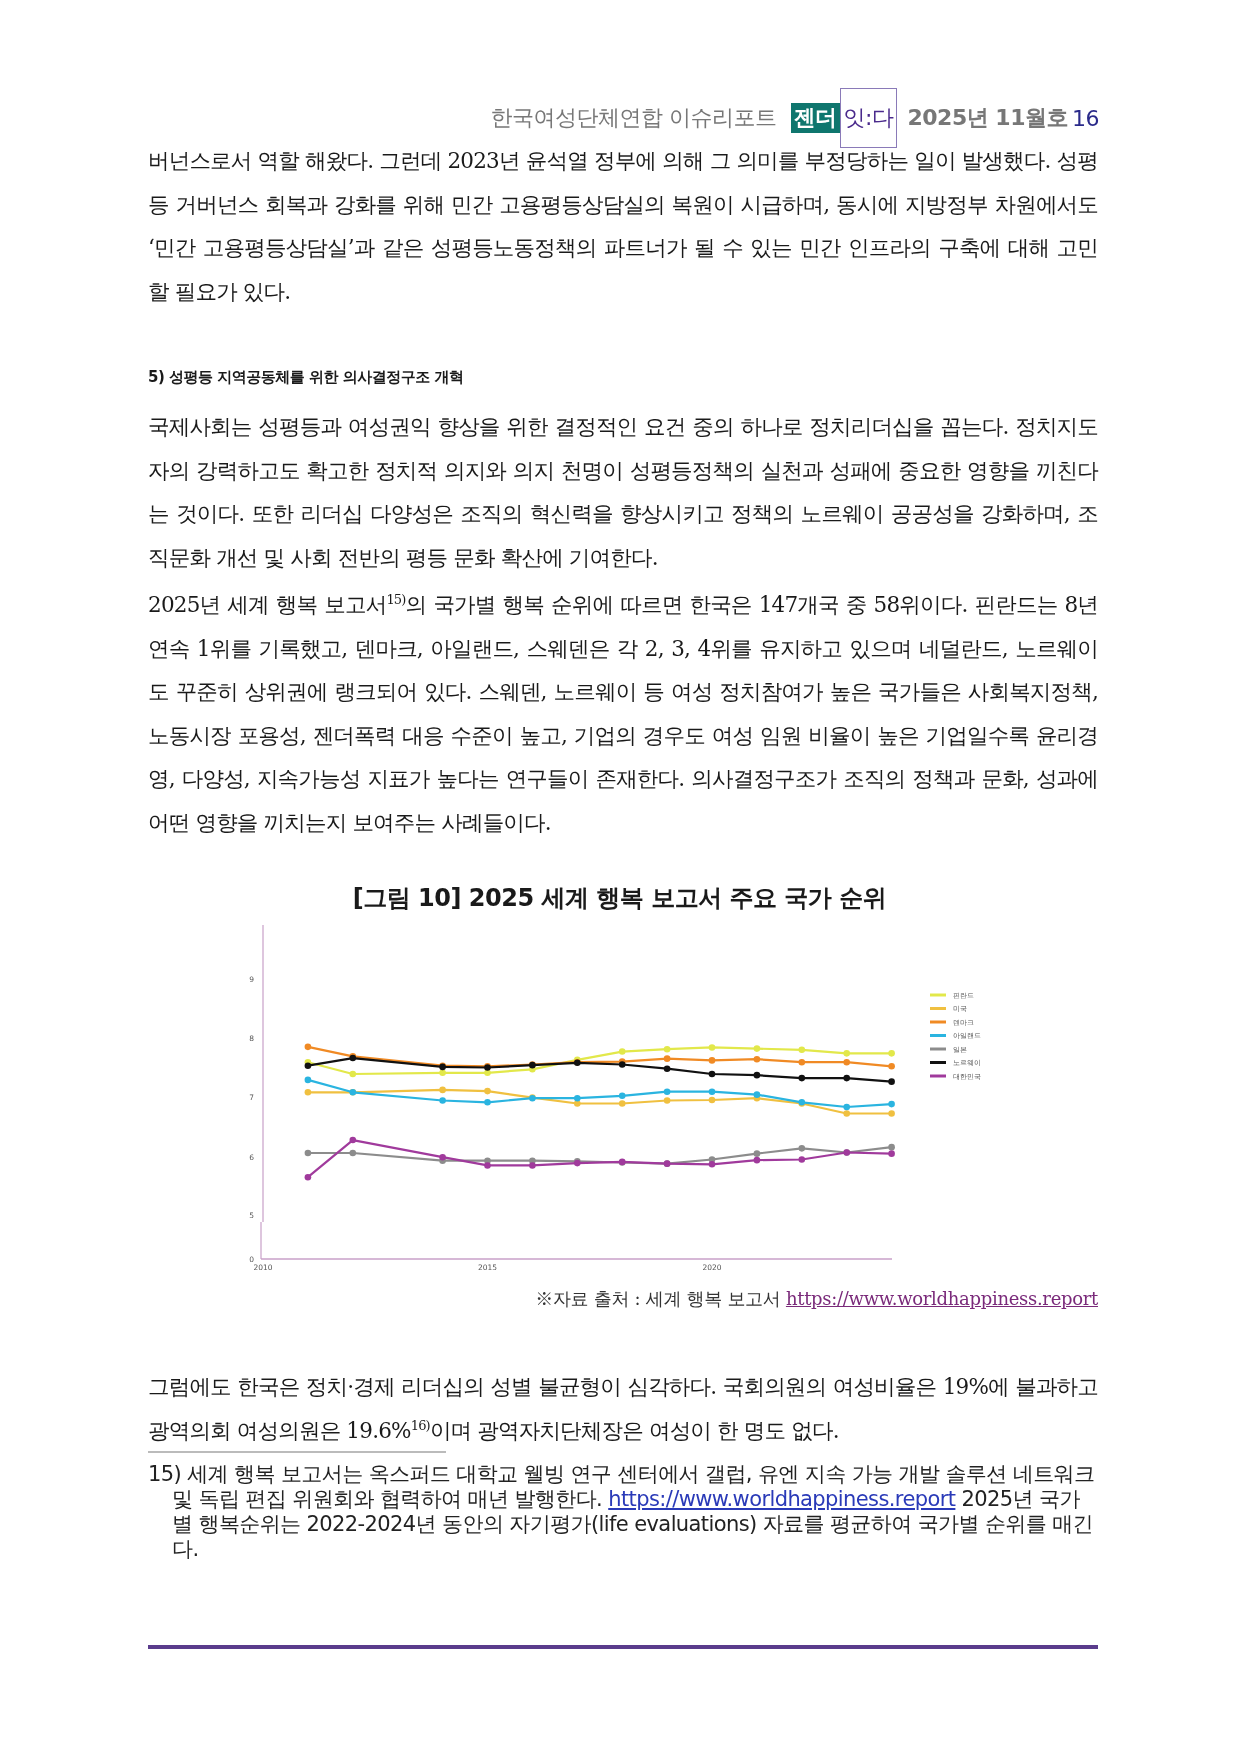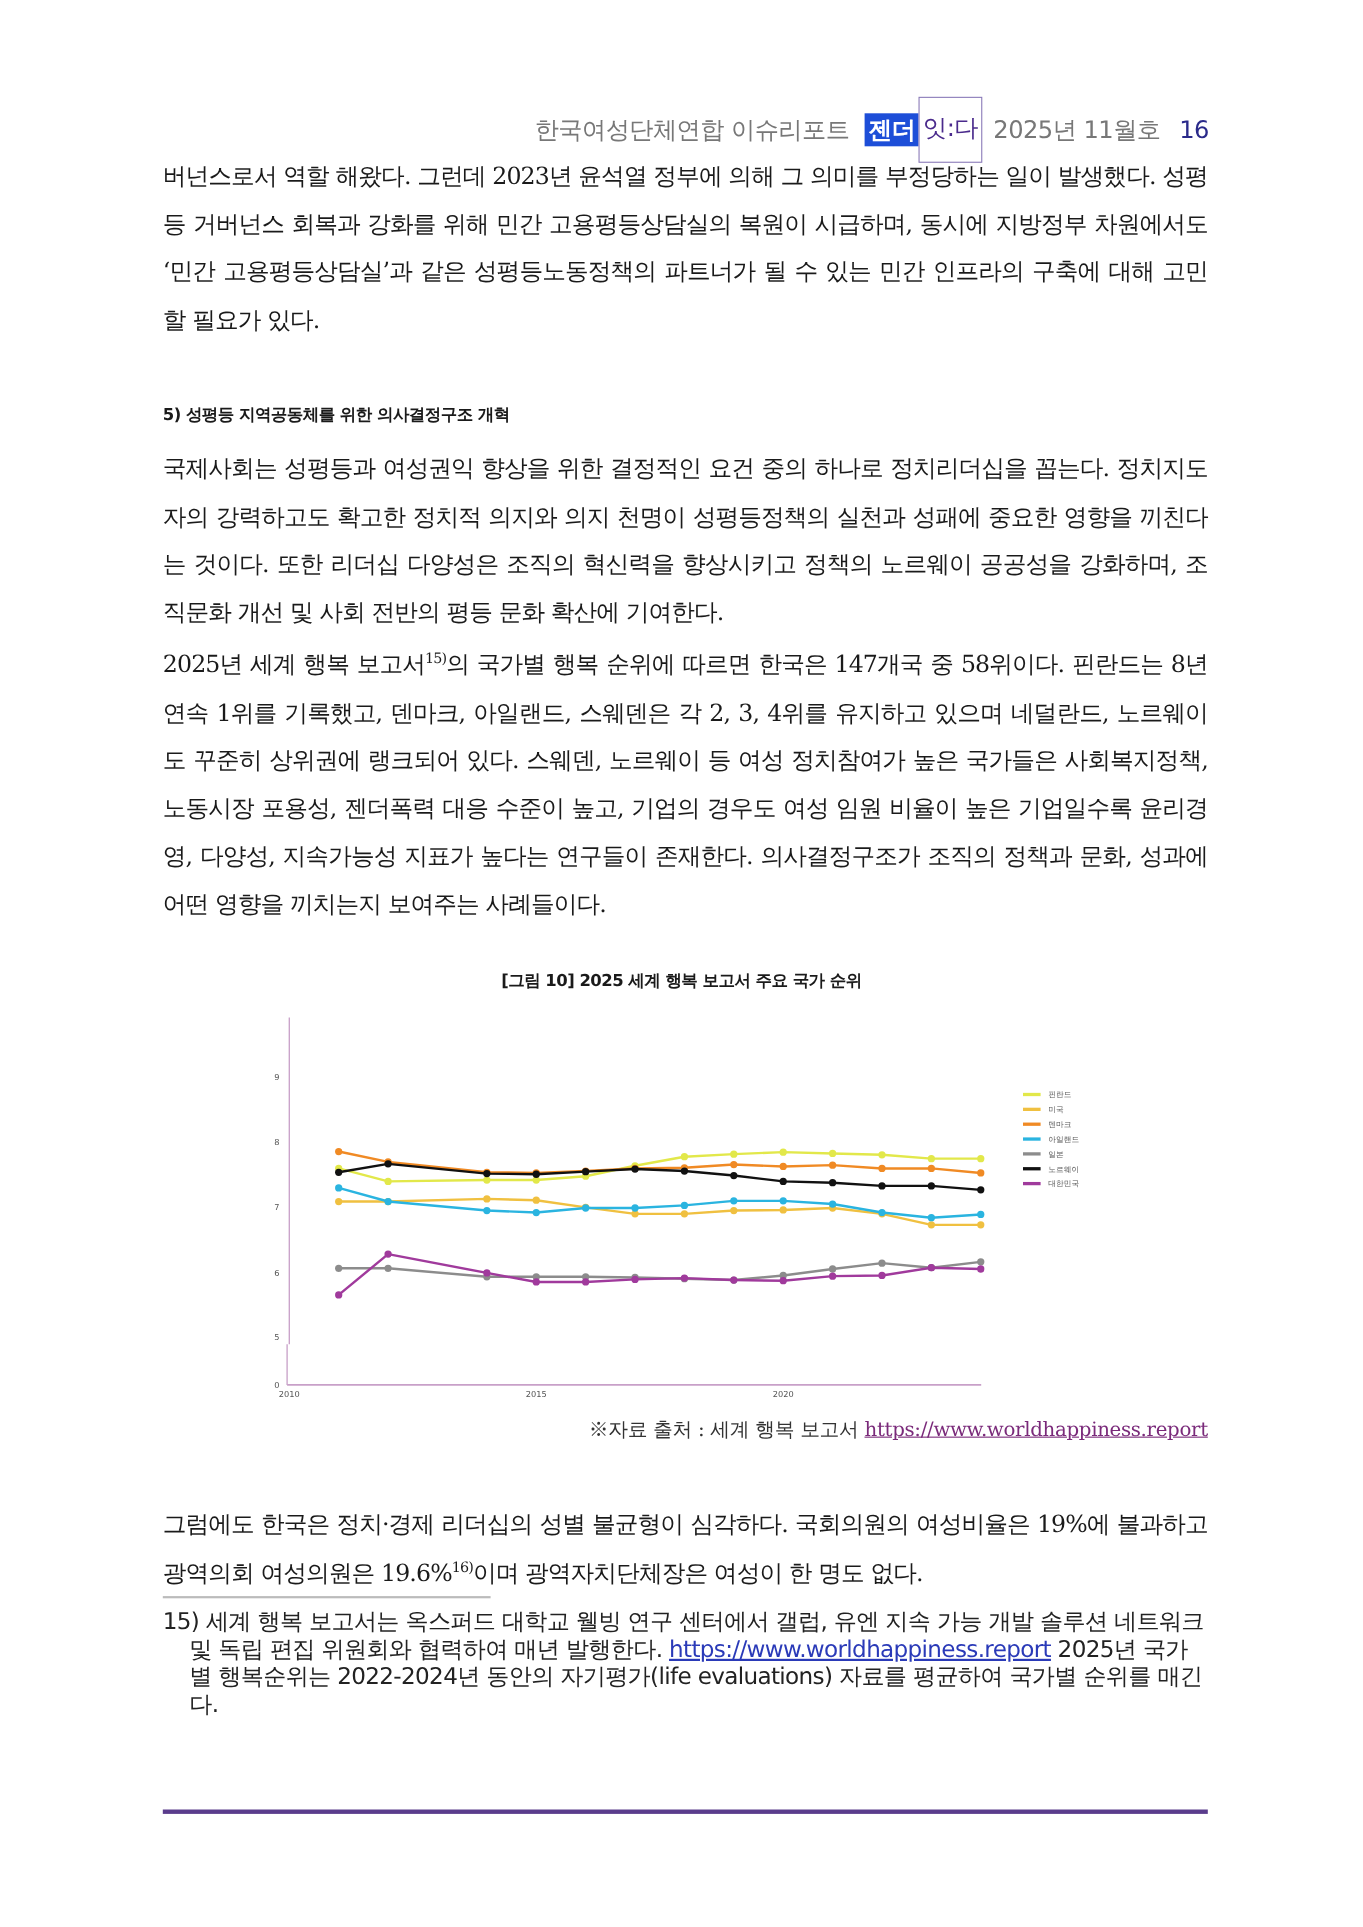--- a/index.html
+++ b/index.html
@@ -1,34 +1,34 @@
 <!DOCTYPE html>
 <html><head>
 <meta charset="utf-8">
 <style>
   html, body { margin: 0; padding: 0; background: #ffffff; }
   body { width: 1239px; height: 1752px; position: relative; overflow: hidden;
          font-family: "DejaVu Serif", "Liberation Serif", serif; color: #1a1a1a; }
   .header { position: absolute; top: 88px; right: 140px; font-family: "DejaVu Sans", "Liberation Sans", sans-serif;
             font-size: 22px; color: #777; display: flex; align-items: center; gap: 0; white-space: nowrap; letter-spacing: -0.5px; }
   .header .org { margin-right: 14px; }
-  .badge-a { background: #1d4ed8; color: #fff; padding: 0 3px; font-weight: bold; }
+  .badge-a { background: #0f766e; color: #fff; padding: 0 3px; font-weight: bold; }
   .badge-b { border: 1px solid #8a7ab8; color: #4a2a8c; padding: 18px 3px; margin-right: 10px; line-height: 22px; }
-  .header .issue { margin-right: 17px; }
+  .header .issue { margin-right: 4px; font-weight: bold; }
   .header .page { color: #2a2a8a; font-weight: normal; }
   .body-text { position: absolute; left: 148px; width: 950px; font-size: 21.5px; line-height: 43.5px;
                text-align: justify; letter-spacing: -0.8px; margin: 0; }
   .p1 { top: 139px; }
   .section-title { position: absolute; left: 148px; top: 368px; font-family: "DejaVu Sans", "Liberation Sans", sans-serif;
                    font-weight: bold; font-size: 15px; letter-spacing: -0.5px; }
   .p2 { top: 405px; }
   .p3 { top: 583px; }
   sup { font-size: 13px; vertical-align: 8px; line-height: 0; }
   .fig-title { position: absolute; top: 882px; left: 0; width: 1239px; text-align: center;
-               font-family: "DejaVu Sans", "Liberation Sans", sans-serif; font-weight: bold; font-size: 15px; letter-spacing: -0.5px; }
+               font-family: "DejaVu Sans", "Liberation Sans", sans-serif; font-weight: bold; font-size: 24px; letter-spacing: -0.5px; }
   .chart { position: absolute; left: 230px; top: 920px; width: 780px; height: 360px; }
   .source { position: absolute; top: 1287px; right: 141px; font-size: 18px; color: #333; letter-spacing: -0.3px; }
   .source a { color: #7a2a7a; text-decoration: underline; }
   .p4 { top: 1365px; }
   .fn-rule { position: absolute; left: 148px; top: 1451px; width: 298px; height: 2px; background: #bbb; }
   .footnotes { position: absolute; left: 148px; top: 1462px; width: 950px; font-family: "DejaVu Sans", "Liberation Sans", sans-serif;
                font-size: 21px; line-height: 25px; letter-spacing: -0.6px; color: #222; }
   .fn { padding-left: 24px; text-indent: -24px; margin-bottom: 6px; }
   .fn a { color: #2a3ab8; text-decoration: underline; }
   .bottom-rule { position: absolute; left: 148px; top: 1645px; width: 950px; height: 4px; background: #5a3c8c; }

